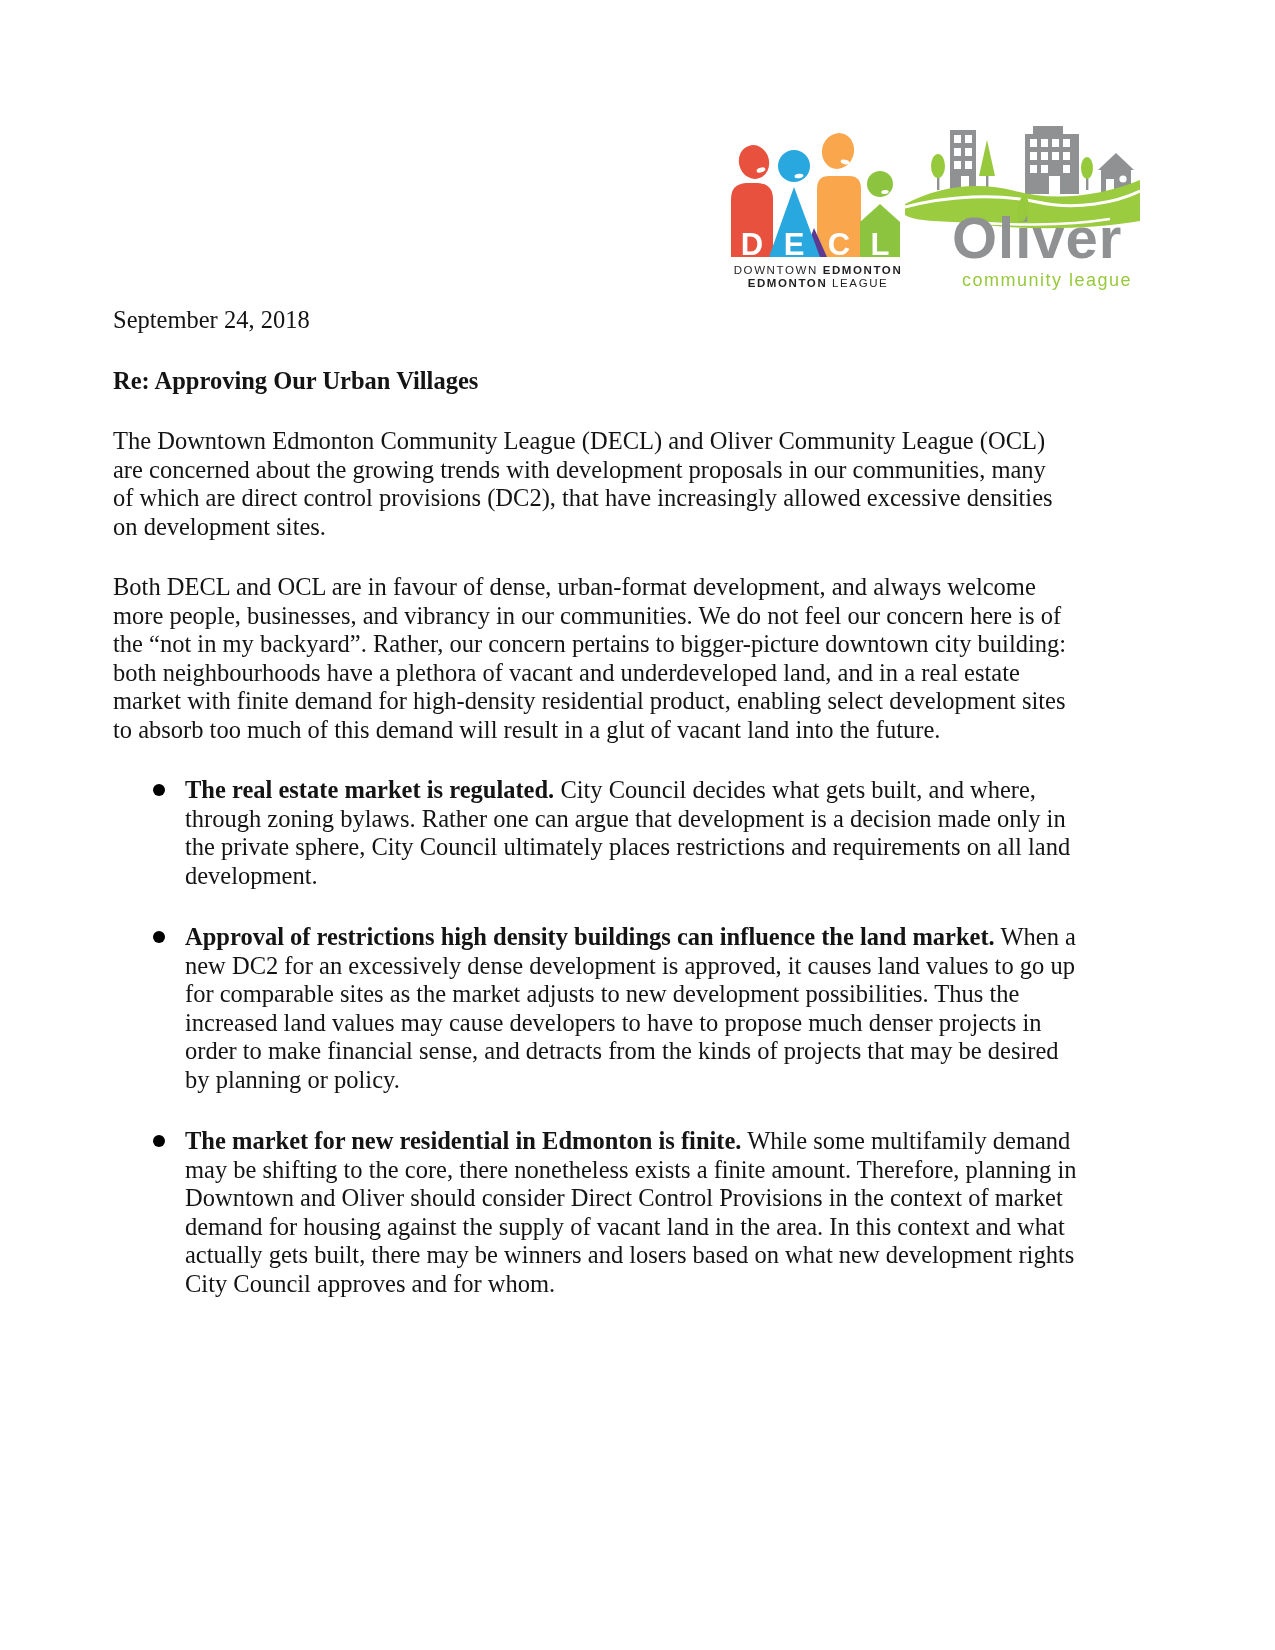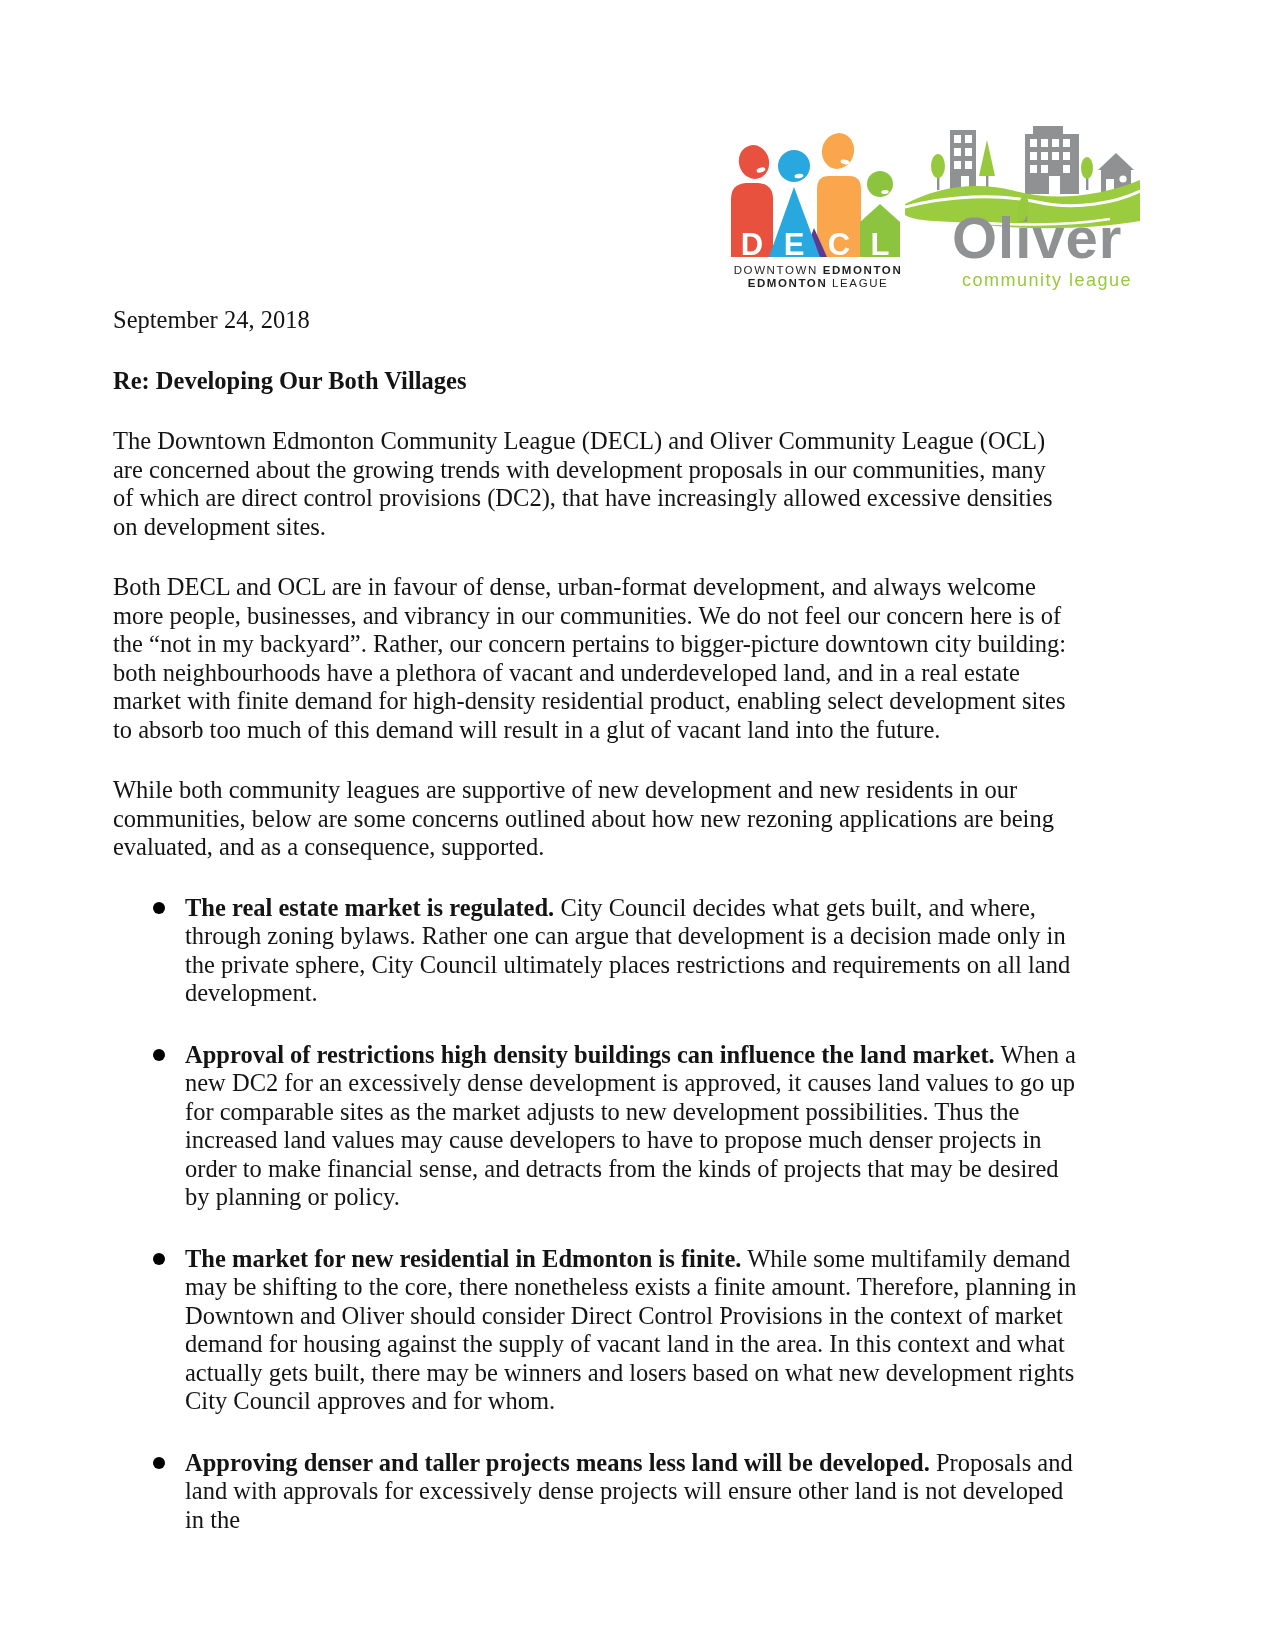--- a/index.html
+++ b/index.html
@@ -128,42 +128,36 @@
       <path d="M58,103 C100,108 160,108 205,101" stroke="#ffffff" stroke-width="2.4" fill="none"></path>
     </g>
 
     <text x="47" y="140" font-family="Liberation Sans, sans-serif" font-size="58" font-weight="bold" letter-spacing="1" fill="#8F9193">Oliver</text>
     <ellipse cx="118" cy="91" rx="5.5" ry="13" transform="rotate(8 118 91)" fill="#97C93D"></ellipse>
     <text x="57" y="168" font-family="Liberation Sans, sans-serif" font-size="18" letter-spacing="1.5" fill="#97C93D">community league</text>
   </svg>
 
   <div class="letter">
     <p>September 24, 2018</p>
-    <p class="subject">Re: Developing Our Both Villages</p>
+    <p class="subject">Re: Approving Our Urban Villages</p>
     <p>The Downtown Edmonton Community League (DECL) and Oliver Community League (OCL) are concerned about the growing trends with development proposals in our communities, many of which are direct control provisions (DC2), that have increasingly allowed excessive densities on development sites.</p>
     <p>Both DECL and OCL are in favour of dense, urban-format development, and always welcome more people, businesses, and vibrancy in our communities. We do not feel our concern here is of the “not in my backyard”. Rather, our concern pertains to bigger-picture downtown city building: both neighbourhoods have a plethora of vacant and underdeveloped land, and in a real estate market with finite demand for high-density residential product, enabling select development sites to absorb too much of this demand will result in a glut of vacant land into the future.</p>
-    <p>While both community leagues are supportive of new development and new residents in our communities, below are some concerns outlined about how new rezoning applications are being evaluated, and as a consequence, supported.</p>
 
     <ul class="concerns">
       <li>
         <span class="dot"></span>
         <span class="lead">The real estate market is regulated.</span>
         <span>City Council decides what gets built, and where, through zoning bylaws. Rather one can argue that development is a decision made only in the private sphere, City Council ultimately places restrictions and requirements on all land development.</span>
       </li>
       <li>
         <span class="dot"></span>
         <span class="lead">Approval of restrictions high density buildings can influence the land market.</span>
         <span>When a new DC2 for an excessively dense development is approved, it causes land values to go up for comparable sites as the market adjusts to new development possibilities. Thus the increased land values may cause developers to have to propose much denser projects in order to make financial sense, and detracts from the kinds of projects that may be desired by planning or policy.</span>
       </li>
       <li>
         <span class="dot"></span>
         <span class="lead">The market for new residential in Edmonton is finite.</span>
         <span>While some multifamily demand may be shifting to the core, there nonetheless exists a finite amount. Therefore, planning in Downtown and Oliver should consider Direct Control Provisions in the context of market demand for housing against the supply of vacant land in the area. In this context and what actually gets built, there may be winners and losers based on what new development rights City Council approves and for whom.</span>
       </li>
-      <li>
-        <span class="dot"></span>
-        <span class="lead">Approving denser and taller projects means less land will be developed.</span>
-        <span>Proposals and land with approvals for excessively dense projects will ensure other land is not developed in the</span>
-      </li>
     </ul>
   </div>
 
 </div>
 
 </body></html>

